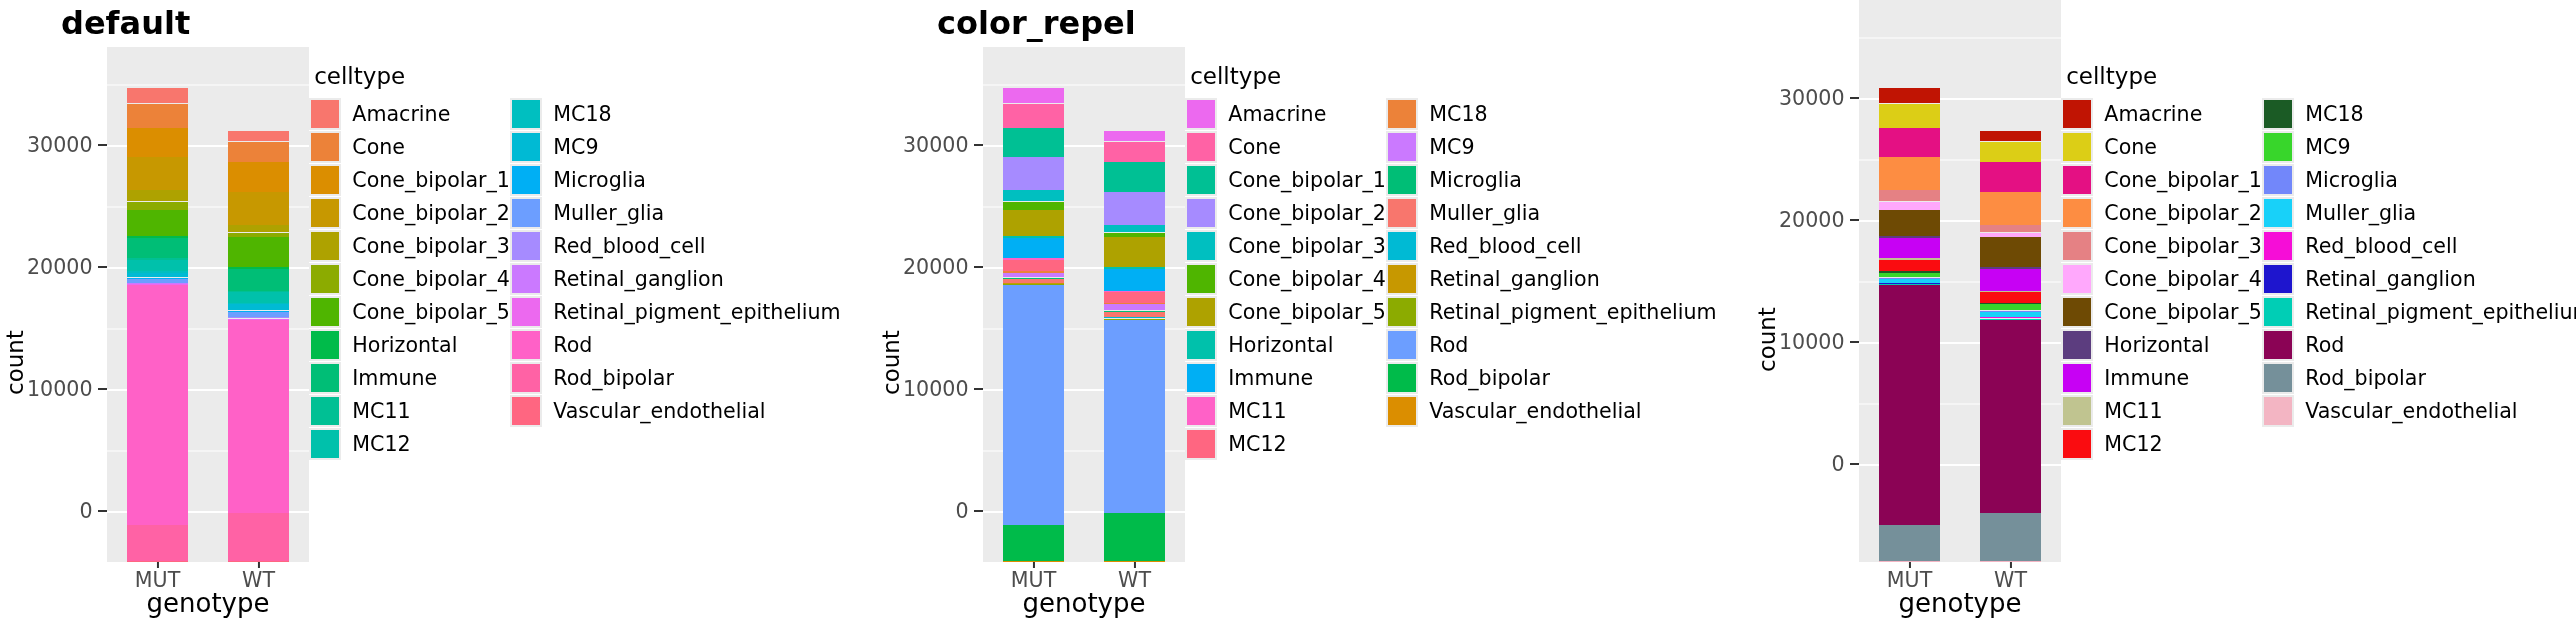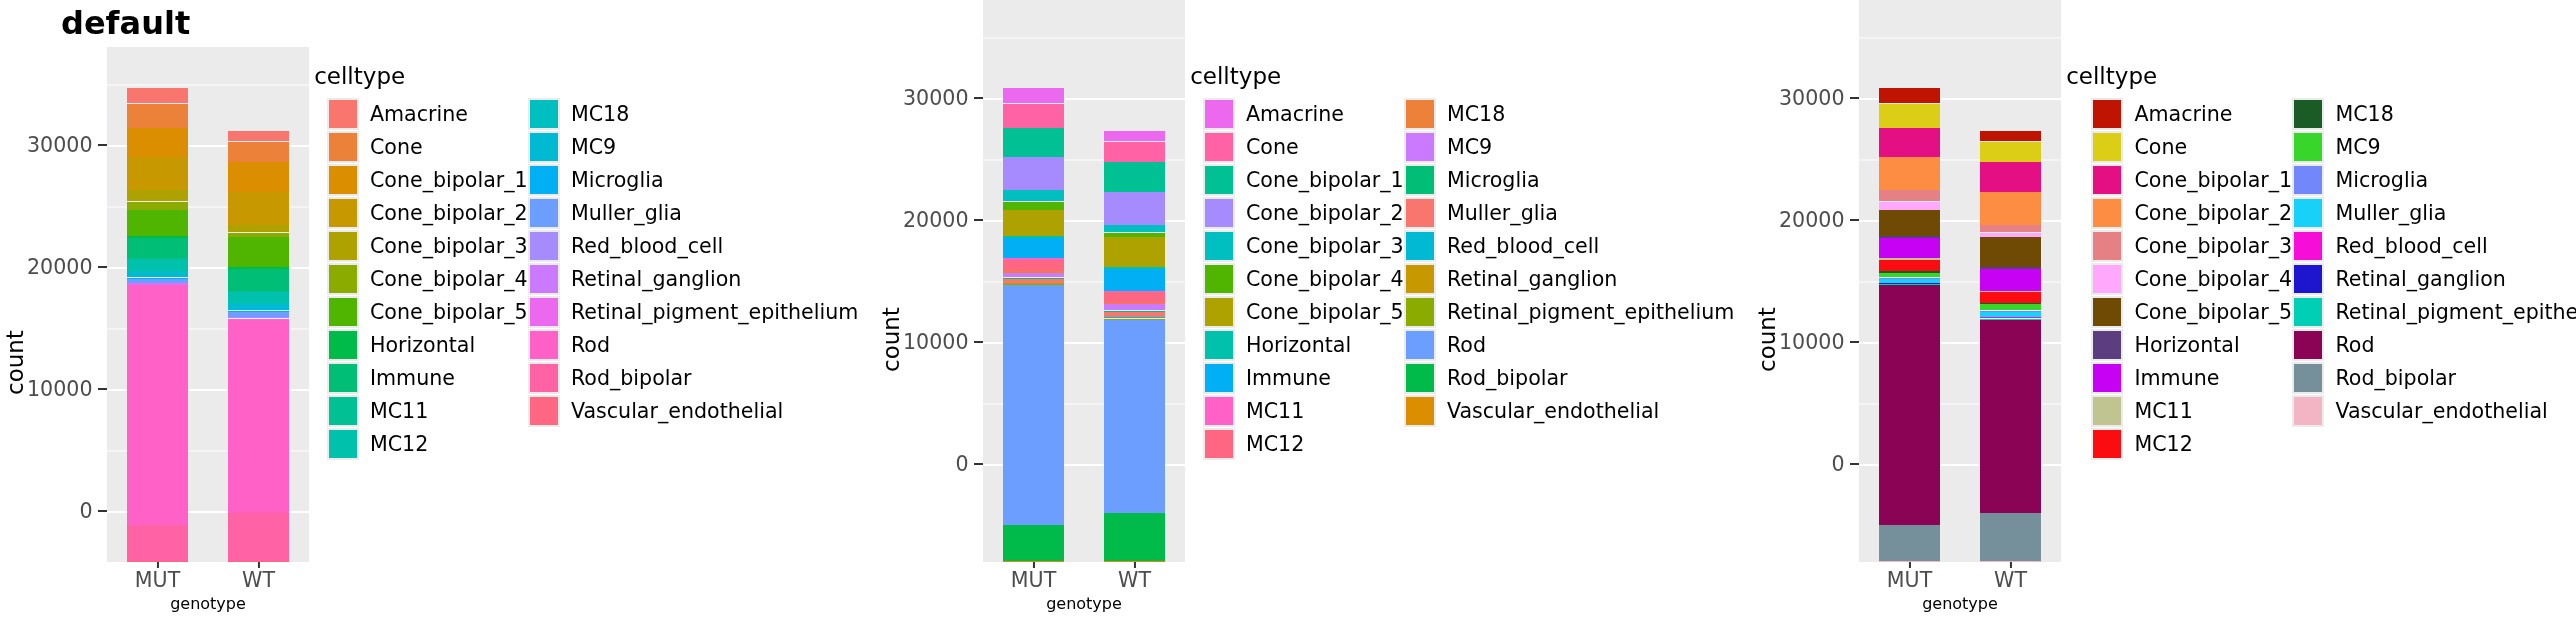--- a/index.html
+++ b/index.html
@@ -15,24 +15,24 @@
   .ytick .tk{display:inline-block;width:9.3px;height:2.1px;background:#333;vertical-align:middle;margin-left:5.2px;margin-bottom:2.1px;}
   .axiscol{display:flex;flex-direction:column;}
   .panelarea{position:relative;background:#ebebeb;flex:1;}
   .gridline{position:absolute;left:0;right:0;height:2.1px;background:#ffffff;}
   .gridline.minor{height:1.5px;background:#f5f5f5;}
   .bar{position:absolute;bottom:0;width:100%;}
   .seg{position:absolute;left:0;right:0;}
   .xaxis{height:27px;position:relative;}
   .xtick{position:absolute;transform:translateX(-50%);font-size:20.6px;color:#4d4d4d;text-align:center;top:6.2px;}
   .xtickmark{position:absolute;top:0;width:2.1px;height:6.2px;background:#333;transform:translateX(-50%);}
-  .xlab{font-size:16px;color:#000;text-align:center;height:29px;line-height:29px;}
+  .xlab{font-size:26px;color:#000;text-align:center;height:29px;line-height:29px;}
   .legend{padding-top:63px;display:flex;flex-direction:column;}
   .legtitle{font-size:23px;color:#000;margin-bottom:8.2px;padding-left:5.2px;}
-  .legcols{display:flex;flex-direction:row;justify-content:center;}
+  .legcols{display:flex;flex-direction:row;}
   .legcol{display:flex;flex-direction:column;}
   .legitem{display:flex;flex-direction:row;align-items:center;height:33px;}
   .swatchbox{width:32px;height:32px;background:#ebebeb;display:flex;align-items:center;justify-content:center;flex:0 0 auto;}
   .swatch{width:28px;height:28px;}
   .leglabel{font-size:20.6px;color:#000;white-space:nowrap;padding-left:11.3px;}
 </style>
 </head>
 <body>
 
 <div class="board">
@@ -245,20 +245,21 @@
                 <span class="swatch" style="background: rgb(255, 102, 129);"></span>
               </span>
               <span class="leglabel">Vascular_endothelial</span>
             </div>
           </div>
         </div>
       </div>
     </div>
     <div class="panel">
       <div class="plotcol" style="width: 309px;">
+        <div class="title">color_repel</div>
         <div class="plotwrap">
           <div class="ylab">count</div>
           <div class="yticks">
             <div class="ytick" style="top: 464px;"><span>0</span><span class="tk"></span></div>
             <div class="ytick" style="top: 342px;"><span>10000</span><span class="tk"></span></div>
             <div class="ytick" style="top: 220px;"><span>20000</span><span class="tk"></span></div>
             <div class="ytick" style="top: 98px;"><span>30000</span><span class="tk"></span></div>
           </div>
           <div class="axiscol" style="flex: 1 1 0%;">
             <div class="panelarea" style="height: 464px;">

